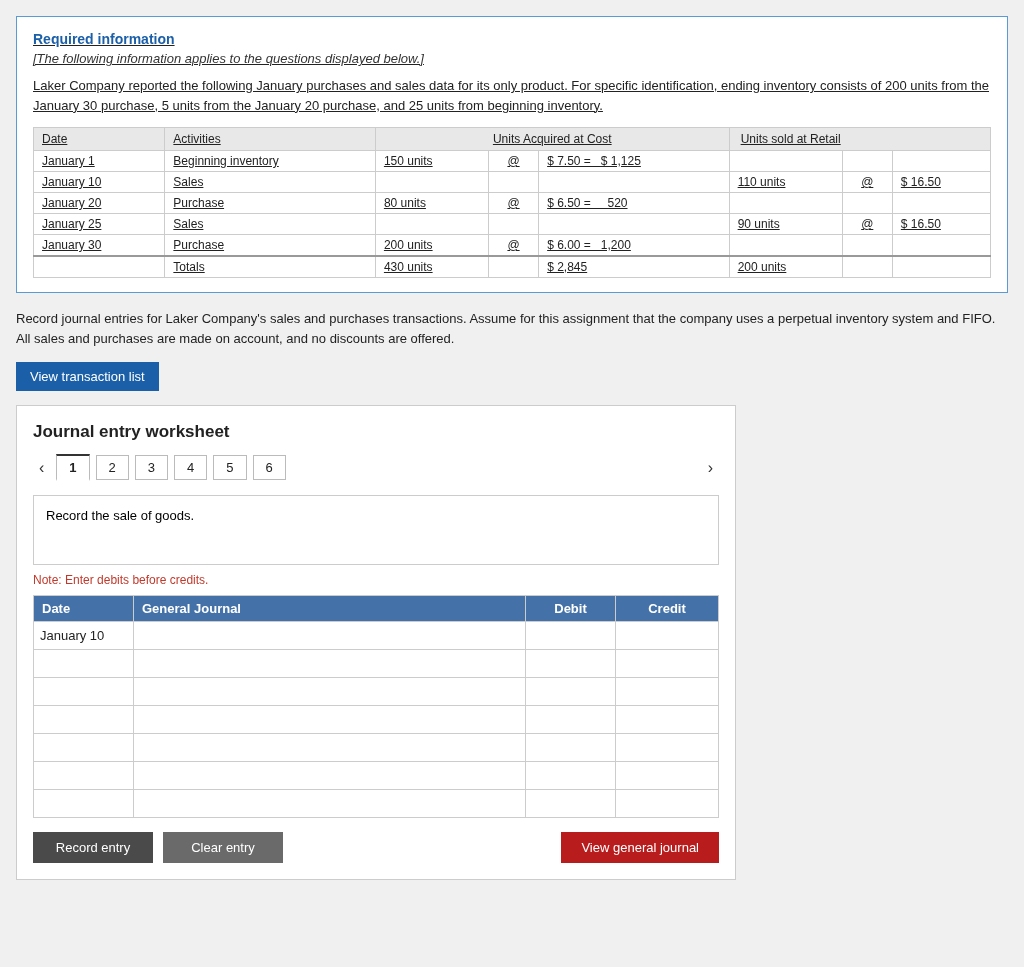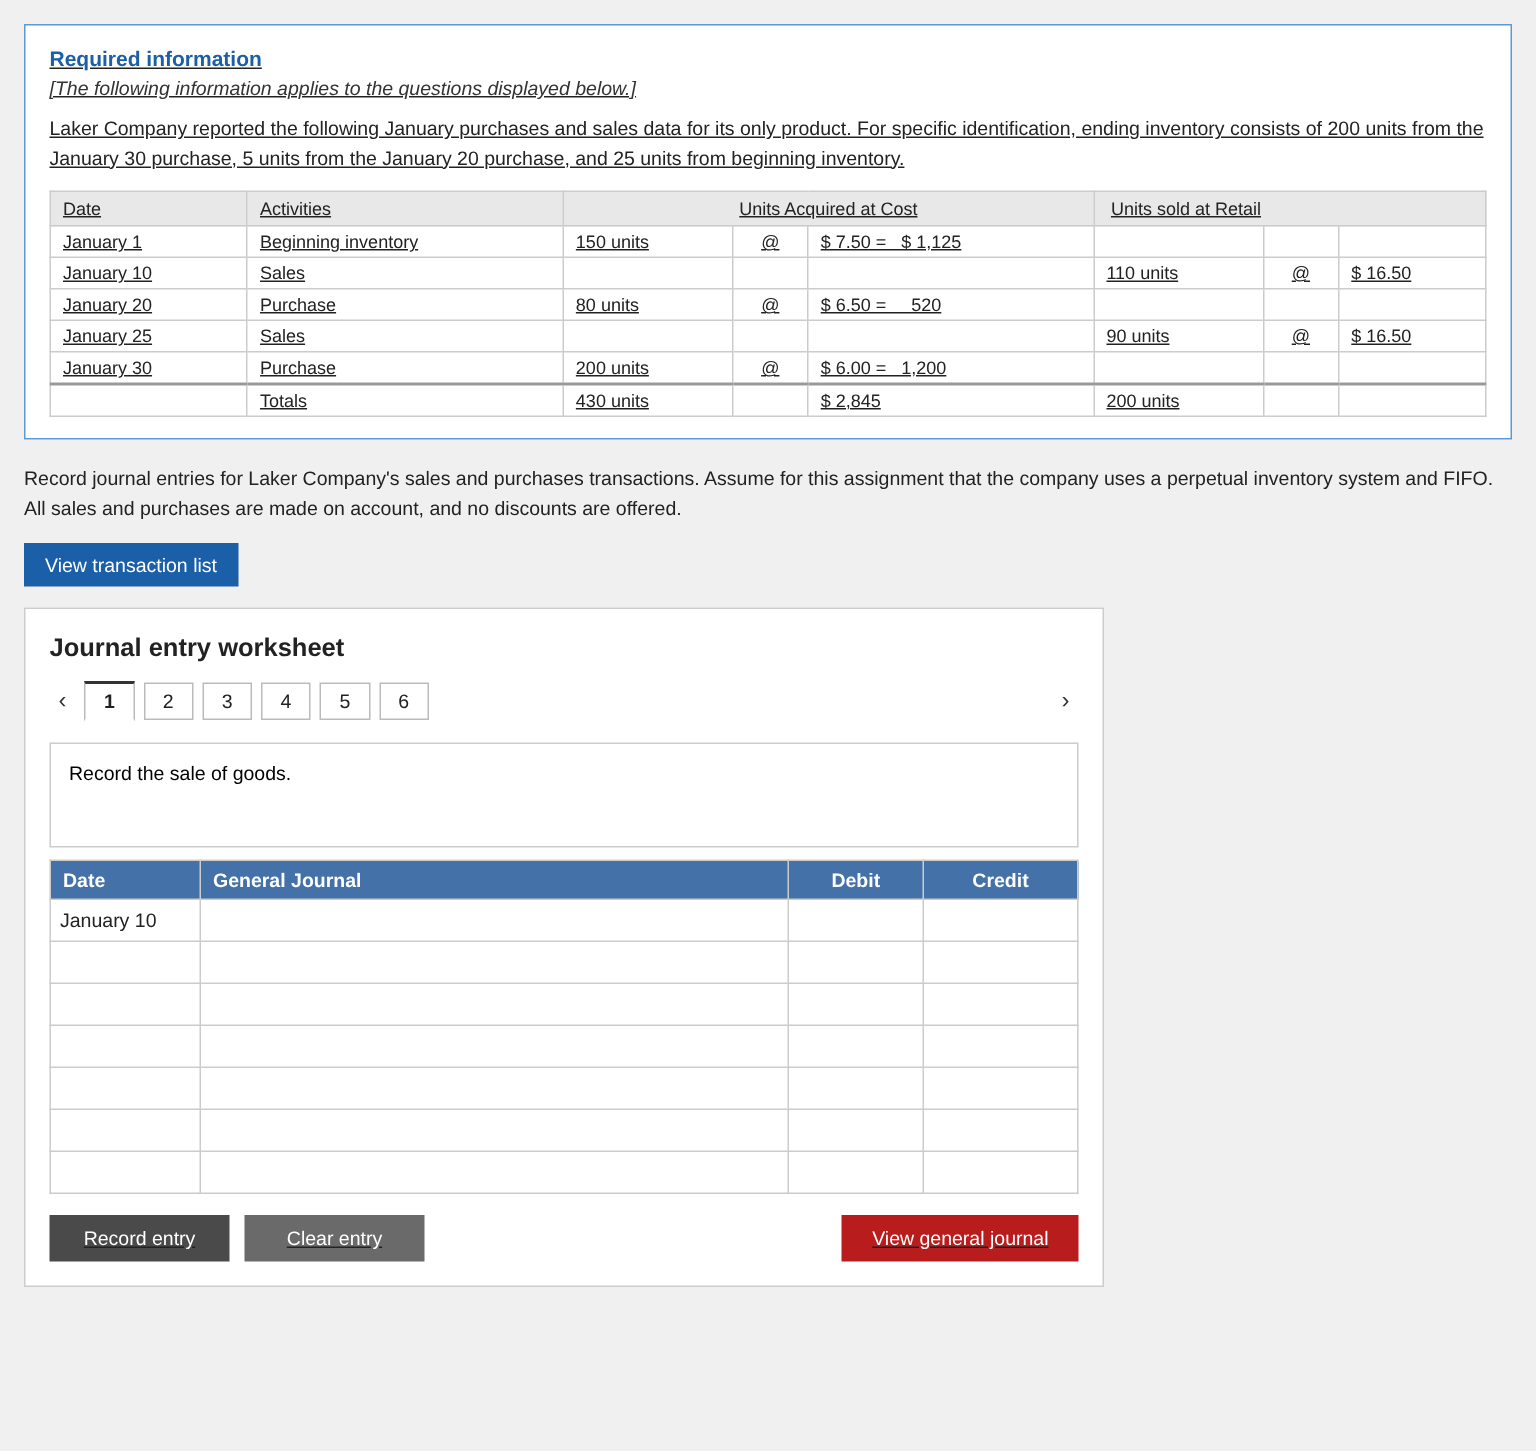--- a/index.html
+++ b/index.html
@@ -149,21 +149,20 @@
       font-size: 13px;
       background: transparent;
     }
     .journal-table .date-col { width: 100px; }
     .journal-table .debit-col { width: 90px; }
     .journal-table .credit-col { width: 103px; }
     .bottom-buttons {
       display: flex;
       gap: 10px;
       align-items: center;
-      text-decoration: underline;
     }
     .btn-record {
       background: #4a4a4a;
       color: #fff;
       border: none;
       padding: 8px 20px;
       font-size: 13px;
       cursor: pointer;
       min-width: 120px;
     }
@@ -292,20 +291,21 @@
     <div class="tab-item">4</div>
     <div class="tab-item">5</div>
     <div class="tab-item">6</div>
     <button class="tab-nav-arrow tab-arrow-right">›</button>
   </div>
 
   <div class="entry-description-box">
     <span>Record the sale of goods.</span>
   </div>
 
+  <div class="note-text">Note: Enter debits before credits.</div>
 
   <table class="journal-table">
     <thead>
       <tr>
         <th class="date-col">Date</th>
         <th>General Journal</th>
         <th class="debit-col col-center" style="text-align:center;">Debit</th>
         <th class="credit-col col-center" style="text-align:center;">Credit</th>
       </tr>
     </thead>

